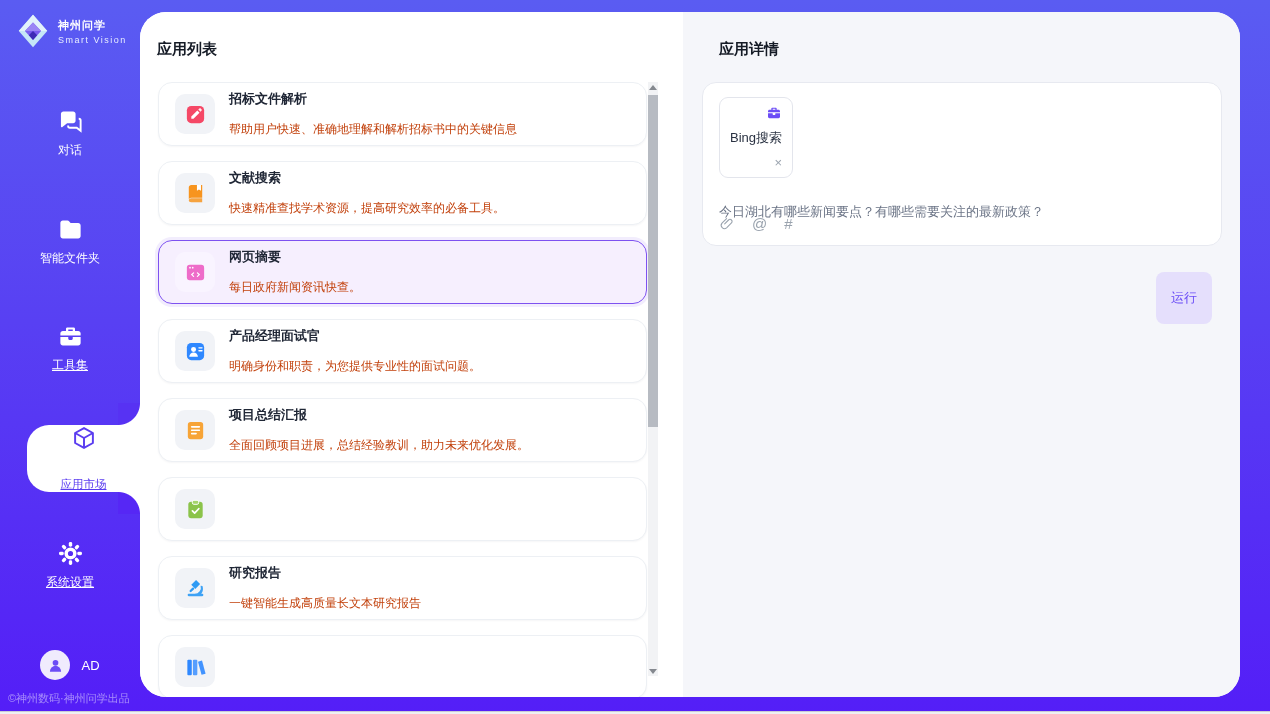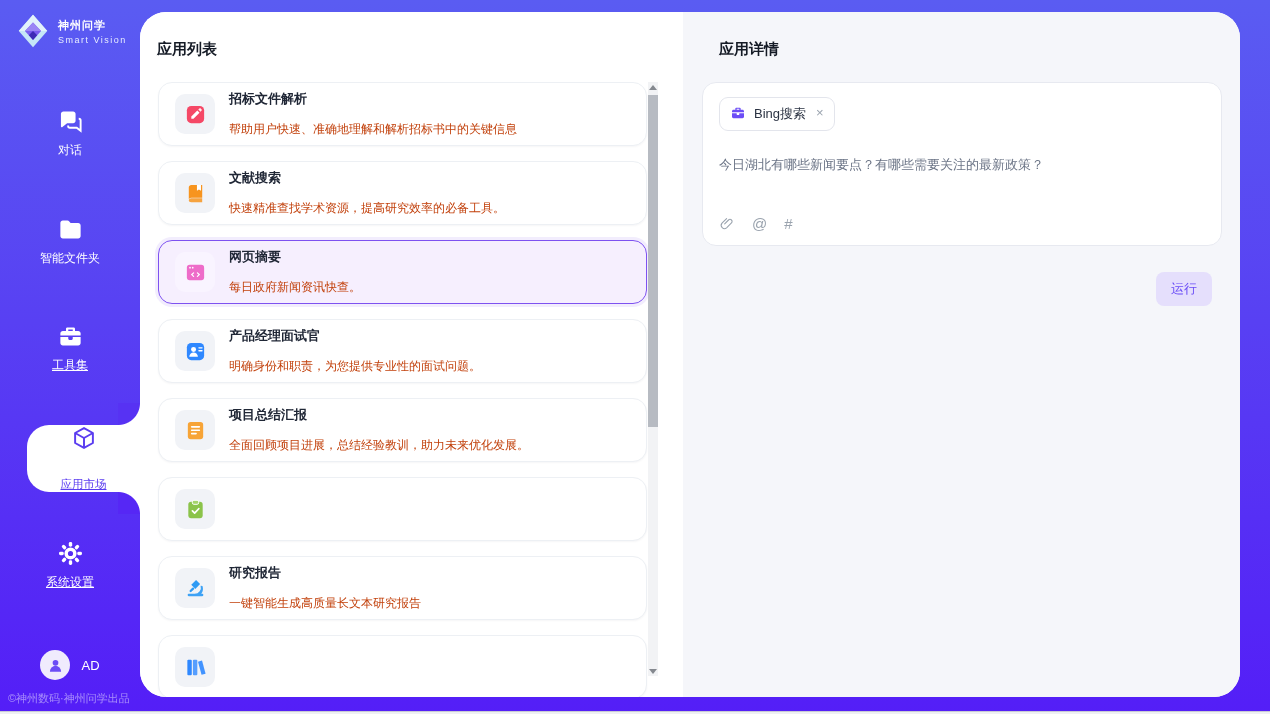--- a/index.html
+++ b/index.html
@@ -65,30 +65,30 @@
   .sb-arrow.up { top:0; }
   .sb-arrow.down { bottom:0; }
   .sb-arrow.up i { border-left:4px solid transparent; border-right:4px solid transparent; border-bottom:5px solid #85898f; }
   .sb-arrow.down i { border-left:4px solid transparent; border-right:4px solid transparent; border-top:5px solid #85898f; }
   .sb-thumb { position:absolute; left:0; top:13px; width:10px; height:332px; background:#b7bbc2; cursor:grab; }
 
   
   .detail-panel { flex:1; background:#f5f6fa; position:relative; }
   .detail-panel .panel-title { left:36px; }
   .input-card { position:absolute; top:70px; left:19px; width:520px; height:164px; background:#fff; border:1px solid #e7e9f0; border-radius:14px; }
-  .tool-tag { display:inline-flex; align-items:flex-start; gap:8px; margin:14px 0 0 16px; border:1px solid #e3e5ec; border-radius:9px; padding:7px 10px; background:#fff; cursor:default; }
+  .tool-tag { display:inline-flex; align-items:flex-end; gap:8px; margin:14px 0 0 16px; border:1px solid #e3e5ec; border-radius:9px; padding:7px 10px; background:#fff; cursor:default;flex-direction:column; }
   .tool-tag .tag-icon { width:16px; height:16px; color:#6c4df6; }
   .tool-tag .tag-icon svg { width:100%; height:100%; }
   .tag-label { font-size:13px; color:#2a3242; }
   .tag-close { font-size:13px; color:#9aa3ae; cursor:pointer; padding-left:2px; }
   .prompt-text { margin:24px 16px 0; font-size:13px; color:#6b7486; line-height:1.5; }
   .attach-row { position:absolute; left:16px; bottom:13px; display:flex; align-items:center; gap:17px; color:#9aa3ae; }
   .attach-row .att { font-size:15px; cursor:pointer; display:flex; align-items:center; }
   .attach-row svg { width:16px; height:16px; }
-  .run-btn { position:absolute; top:260px; right:28px; background:#e5dffc; color:#6a4cf6; font-size:13px; border:none; border-radius:8px; padding:8px 15px; cursor:pointer; font-family:inherit; }
+  .run-btn { position:absolute; top:260px; right:28px; background:#e5dffc; color:#6a4cf6; font-size:13px; border:none; border-radius:8px; padding:17px 15px; cursor:pointer; font-family:inherit; }
 
   .bottom-strip { position:absolute; left:0; right:0; bottom:0; height:3px; background:#eef0f3; border-top:1px solid #c9cbd4; z-index:6; }
 </style>
 </head>
 <body>
 
 <aside class="sidebar">
   <div class="logo">
     <span class="logo-mark"><svg viewBox="0 0 40 40">
           <path d="M20 3l15 17-15 17L5 20z" fill="#c6e6f7"></path>

